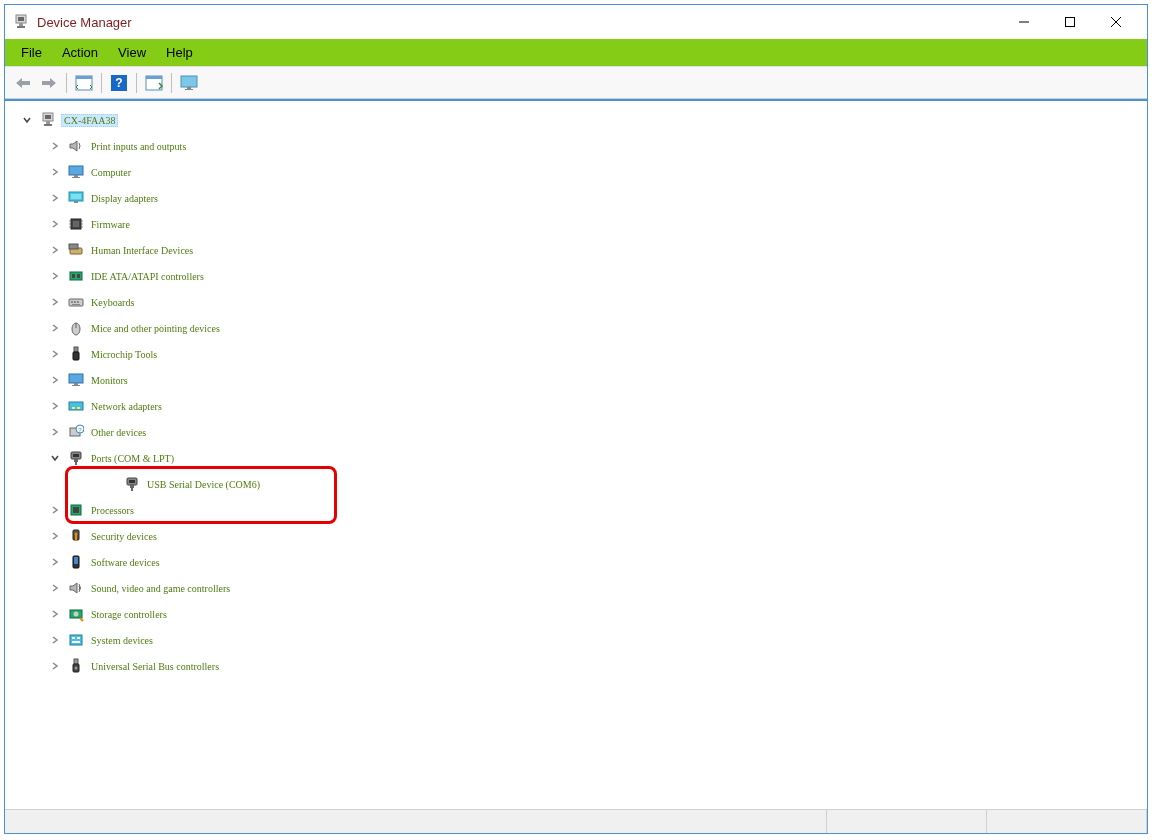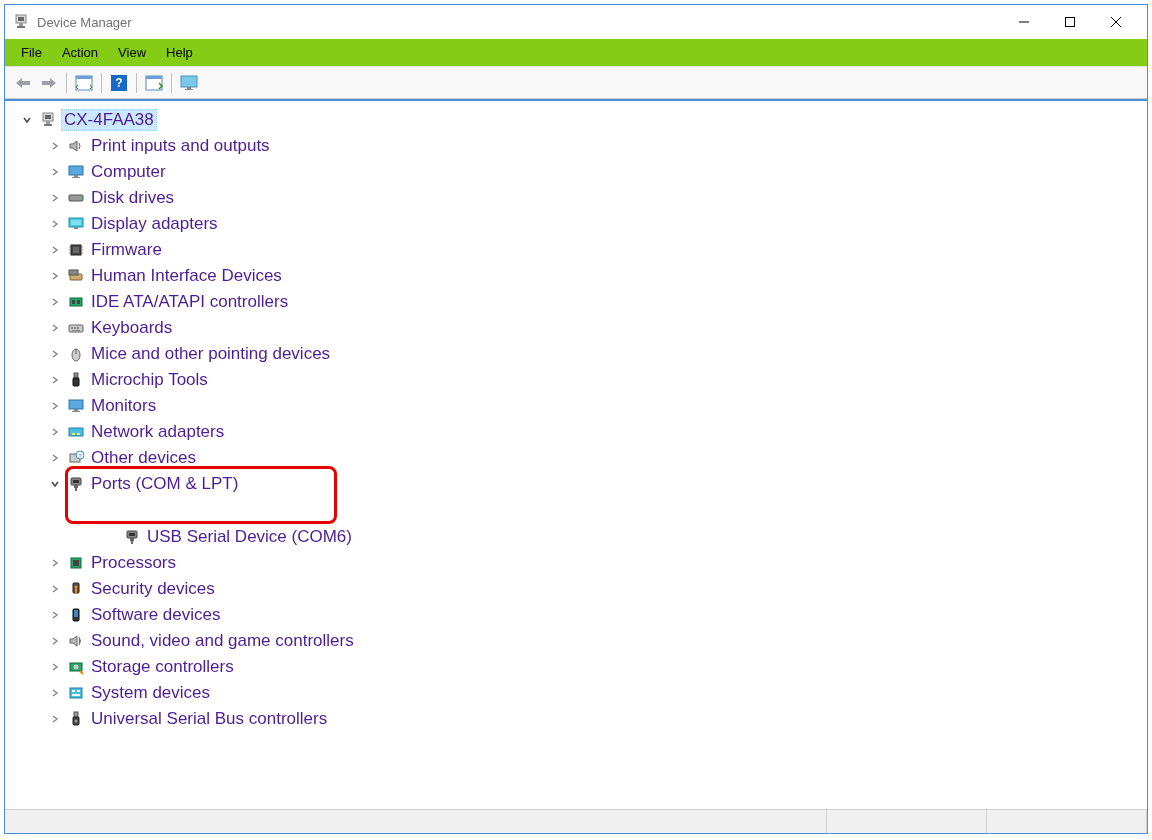--- a/index.html
+++ b/index.html
@@ -1,37 +1,37 @@
 <!DOCTYPE html>
 <html><head>
   <meta charset="utf-8">
   <style>
     * { margin: 0; padding: 0; box-sizing: border-box; font-family: "Segoe UI", Tahoma, sans-serif; }
     body { background: #fff; width: 1152px; height: 840px; overflow: hidden; }
     .window { width: 1144px; height: 830px; margin: 4px; border: 1px solid #4a90d9; background: #fff; display: flex; flex-direction: column; }
     .titlebar { height: 34px; display: flex; align-items: center; padding: 0 8px; background: #fff; }
     .titlebar-icon { width: 16px; height: 16px; margin-right: 8px; display: inline-flex; align-items: center; justify-content: center; }
-    .title-text { font-size: 13px; color: #737373; flex: 1; }
+    .title-text { font-size: 13px; color: #7f1d1d; flex: 1; }
     .win-controls { display: flex; }
     .win-btn { width: 46px; height: 30px; display: flex; align-items: center; justify-content: center; cursor: pointer; }
     .menubar { height: 28px; display: flex; align-items: center; padding: 0 6px; border-bottom: 1px solid #e0e0e0; background: #84cc16; }
     .menu-item { padding: 4px 10px; font-size: 13px; cursor: pointer; }
     .toolbar { height: 32px; display: flex; align-items: center; padding: 0 6px; border-bottom: 1px solid #d0d0d0; background: #f8f8f8; gap: 2px; }
     .tool-btn { width: 24px; height: 24px; display: flex; align-items: center; justify-content: center; cursor: pointer; }
     .tool-sep { width: 1px; height: 20px; background: #c0c0c0; margin: 0 3px; }
     .content-area { flex: 1; border-top: 2px solid #4a90d9; background: #fff; overflow: auto; position: relative; }
     .tree { padding: 6px 0 6px 6px; }
     .tree-row { display: flex; align-items: center; height: 26px; cursor: pointer; position: relative; }
     .tree-row.selected .node-label { background: #cce8ff; border: 1px dotted #99d1ff; padding: 0 2px; }
     .expand { width: 16px; height: 16px; display: flex; align-items: center; justify-content: center; color: #666; font-size: 10px; cursor: pointer; user-select: none; }
     .node-icon { width: 18px; height: 18px; margin: 0 4px; display: inline-flex; align-items: center; justify-content: center; }
-    .node-label { font-size: 17px; color: #4c1d95; padding: 0 2px; }
+    .node-label { font-size: 10px; color: #4d7c0f; padding: 0 2px; font-family: Liberation Serif, serif; }
     .indent-0 { padding-left: 8px; }
     .indent-1 { padding-left: 36px; }
-    .indent-2 { padding-left: 92px; margin-top: 27px; }
+    .indent-2 { padding-left: 92px; }
     .highlight-box { position: absolute; border: 3px solid #e60000; border-radius: 8px; pointer-events: none; }
     .statusbar { height: 24px; border-top: 1px solid #d0d0d0; display: flex; background: #f0f0f0; }
     .status-cell { border-right: 1px solid #d0d0d0; flex: 0 0 auto; }
     .status-cell.main { flex: 1; }
     .status-cell.small { width: 160px; }
     svg { display: block; }
   </style>
 </head>
 <body>
 
@@ -167,34 +167,20 @@
           <span class="node-label">Computer</span>
         </div>
         <div class="tree-row indent-1">
           <span class="expand">
             <svg width="10" height="10" viewBox="0 0 10 10">
               <path d="M3 2 L7 5 L3 8" fill="none" stroke="#888" stroke-width="1.5"></path>
             </svg>
           </span>
           <span class="node-icon">
             <svg width="16" height="16" viewBox="0 0 16 16">
-              <rect x="1" y="5" width="14" height="6" rx="1" fill="#999" stroke="#555"></rect>
-              <circle cx="12" cy="8" r="1" fill="#4d4"></circle>
-            </svg>
-          </span>
-          <span class="node-label">Disk drives</span>
-        </div>
-        <div class="tree-row indent-1">
-          <span class="expand">
-            <svg width="10" height="10" viewBox="0 0 10 10">
-              <path d="M3 2 L7 5 L3 8" fill="none" stroke="#888" stroke-width="1.5"></path>
-            </svg>
-          </span>
-          <span class="node-icon">
-            <svg width="16" height="16" viewBox="0 0 16 16">
               <rect x="1" y="2" width="14" height="9" fill="#4ac8e0" stroke="#2090a8"></rect>
               <rect x="3" y="4" width="10" height="5" fill="#7ee0f0"></rect>
               <rect x="6" y="11" width="4" height="2" fill="#888"></rect>
             </svg>
           </span>
           <span class="node-label">Display adapters</span>
         </div>
         <div class="tree-row indent-1">
           <span class="expand">
             <svg width="10" height="10" viewBox="0 0 10 10">

